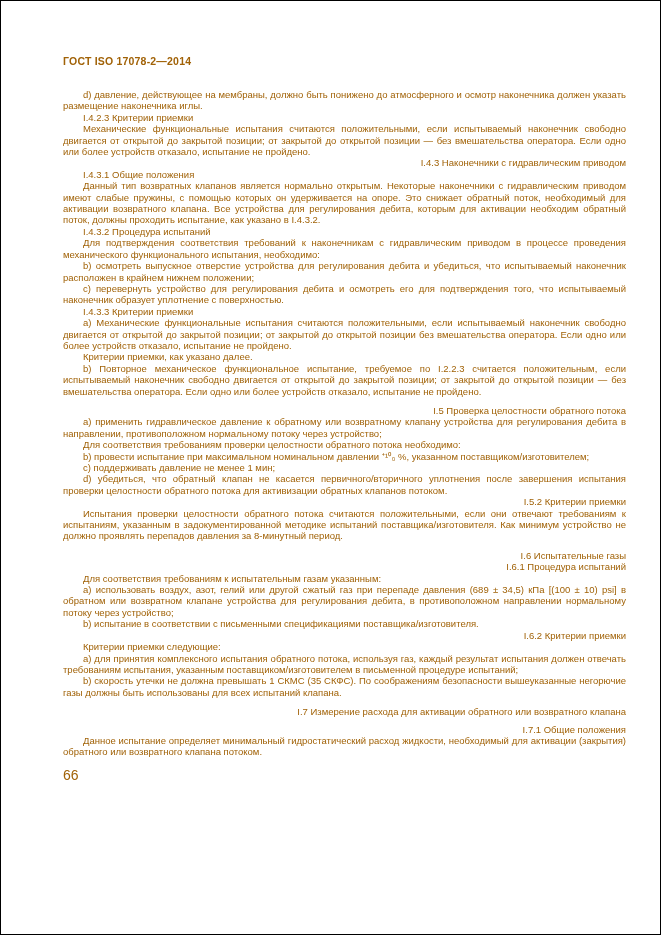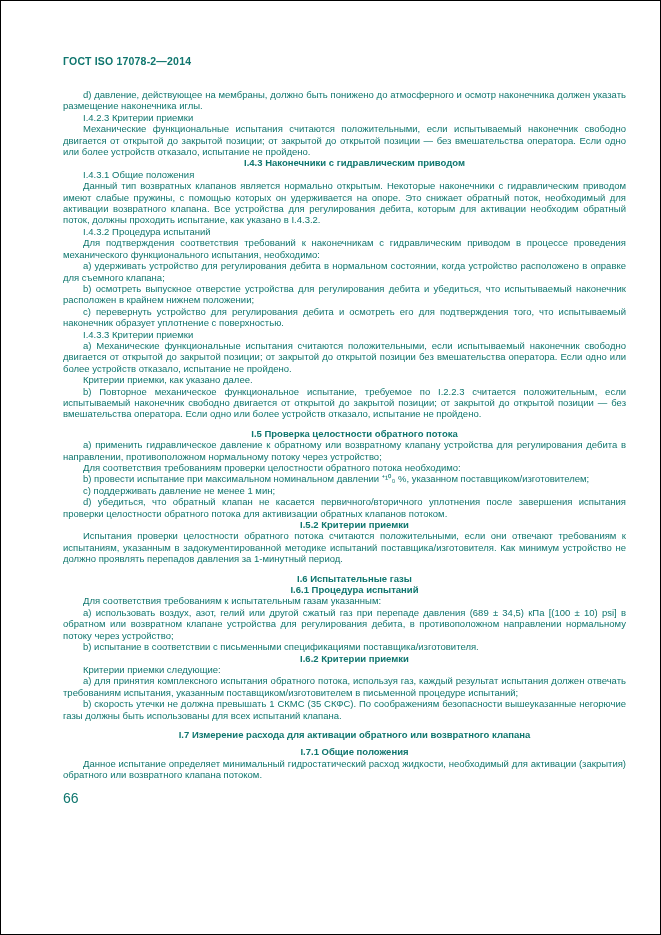--- a/index.html
+++ b/index.html
@@ -9,41 +9,41 @@
   }
   .page {
     position: relative;
     width: 661px;
     height: 935px;
     box-sizing: border-box;
     background: #ffffff;
     border: 1px solid #000000;
     padding: 54px 34px 0 62px;
     font-family: "Liberation Sans", sans-serif;
-    color: #0f766e;
+    color: #a16207;
     overflow: hidden;
   }
   .doc-header {
     font-size: 10.5px;
     font-weight: bold;
     margin: 0 0 22px 0;
     letter-spacing: 0.2px;
   }
   .content {
     font-size: 9.5px;
     line-height: 11.4px;
   }
   .block {
     margin: 0;
     text-indent: 20px;
     text-align: justify;
   }
   .block.bold {
-    font-weight: bold;
-    text-align: center;
+    font-weight: normal;
+    text-align: right;
   }
   .block.gap-top {
     margin-top: 8px;
   }
   .block.gap-top-sm {
     margin-top: 6px;
   }
   .page-number {
     font-size: 14px;
     margin-top: 9px;
@@ -59,35 +59,34 @@
 
   <div class="content">
       <p class="block">d) давление, действующее на мембраны, должно быть понижено до атмосферного и осмотр наконечника должен указать размещение наконечника иглы.</p>
       <p class="block">I.4.2.3 Критерии приемки</p>
       <p class="block">Механические функциональные испытания считаются положительными, если испытываемый наконечник свободно двигается от открытой до закрытой позиции; от закрытой до открытой позиции — без вмешательства оператора. Если одно или более устройств отказало, испытание не пройдено.</p>
       <p class="block bold">I.4.3 Наконечники с гидравлическим приводом</p>
       <p class="block">I.4.3.1 Общие положения</p>
       <p class="block">Данный тип возвратных клапанов является нормально открытым. Некоторые наконечники с гидравлическим приводом имеют слабые пружины, с помощью которых он удерживается на опоре. Это снижает обратный поток, необходимый для активации возвратного клапана. Все устройства для регулирования дебита, которым для активации необходим обратный поток, должны проходить испытание, как указано в I.4.3.2.</p>
       <p class="block">I.4.3.2 Процедура испытаний</p>
       <p class="block">Для подтверждения соответствия требований к наконечникам с гидравлическим приводом в процессе проведения механического функционального испытания, необходимо:</p>
-      <p class="block">a) удерживать устройство для регулирования дебита в нормальном состоянии, когда устройство расположено в оправке для съемного клапана;</p>
       <p class="block">b) осмотреть выпускное отверстие устройства для регулирования дебита и убедиться, что испытываемый наконечник расположен в крайнем нижнем положении;</p>
       <p class="block">c) перевернуть устройство для регулирования дебита и осмотреть его для подтверждения того, что испытываемый наконечник образует уплотнение с поверхностью.</p>
       <p class="block">I.4.3.3 Критерии приемки</p>
       <p class="block">a) Механические функциональные испытания считаются положительными, если испытываемый наконечник свободно двигается от открытой до закрытой позиции; от закрытой до открытой позиции без вмешательства оператора. Если одно или более устройств отказало, испытание не пройдено.</p>
       <p class="block">Критерии приемки, как указано далее.</p>
       <p class="block">b) Повторное механическое функциональное испытание, требуемое по I.2.2.3 считается положительным, если испытываемый наконечник свободно двигается от открытой до закрытой позиции; от закрытой до открытой позиции — без вмешательства оператора. Если одно или более устройств отказало, испытание не пройдено.</p>
       <p class="block bold gap-top">I.5 Проверка целостности обратного потока</p>
       <p class="block">a) применить гидравлическое давление к обратному или возвратному клапану устройства для регулирования дебита в направлении, противоположном нормальному потоку через устройство;</p>
       <p class="block">Для соответствия требованиям проверки целостности обратного потока необходимо:</p>
       <p class="block">b) провести испытание при максимальном номинальном давлении ⁺¹⁰₀ %, указанном поставщиком/изготовителем;</p>
       <p class="block">c) поддерживать давление не менее 1 мин;</p>
       <p class="block">d) убедиться, что обратный клапан не касается первичного/вторичного уплотнения после завершения испытания проверки целостности обратного потока для активизации обратных клапанов потоком.</p>
       <p class="block bold">I.5.2 Критерии приемки</p>
-      <p class="block">Испытания проверки целостности обратного потока считаются положительными, если они отвечают требованиям к испытаниям, указанным в задокументированной методике испытаний поставщика/изготовителя. Как минимум устройство не должно проявлять перепадов давления за 1-минутный период.</p>
+      <p class="block">Испытания проверки целостности обратного потока считаются положительными, если они отвечают требованиям к испытаниям, указанным в задокументированной методике испытаний поставщика/изготовителя. Как минимум устройство не должно проявлять перепадов давления за 8-минутный период.</p>
       <p class="block bold gap-top">I.6 Испытательные газы</p>
       <p class="block bold">I.6.1 Процедура испытаний</p>
       <p class="block">Для соответствия требованиям к испытательным газам указанным:</p>
       <p class="block">a) использовать воздух, азот, гелий или другой сжатый газ при перепаде давления (689 ± 34,5) кПа [(100 ± 10) psi] в обратном или возвратном клапане устройства для регулирования дебита, в противоположном направлении нормальному потоку через устройство;</p>
       <p class="block">b) испытание в соответствии с письменными спецификациями поставщика/изготовителя.</p>
       <p class="block bold">I.6.2 Критерии приемки</p>
       <p class="block">Критерии приемки следующие:</p>
       <p class="block">a) для принятия комплексного испытания обратного потока, используя газ, каждый результат испытания должен отвечать требованиям испытания, указанным поставщиком/изготовителем в письменной процедуре испытаний;</p>
       <p class="block">b) скорость утечки не должна превышать 1 СКМС (35 СКФС). По соображениям безопасности вышеуказанные негорючие газы должны быть использованы для всех испытаний клапана.</p>
       <p class="block bold gap-top">I.7 Измерение расхода для активации обратного или возвратного клапана</p>

